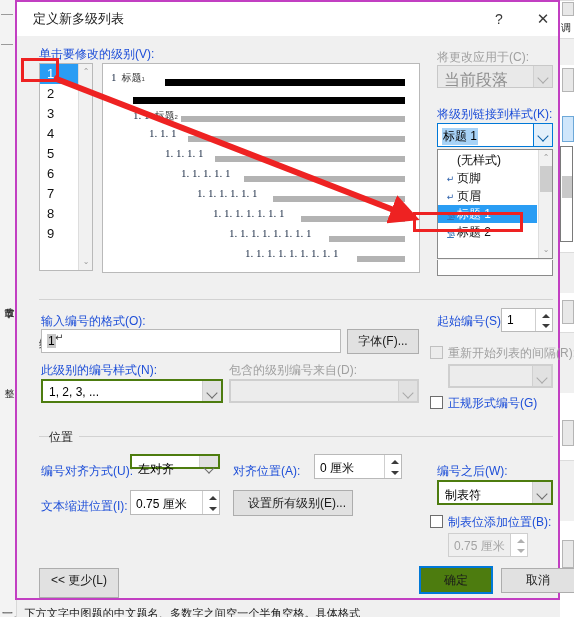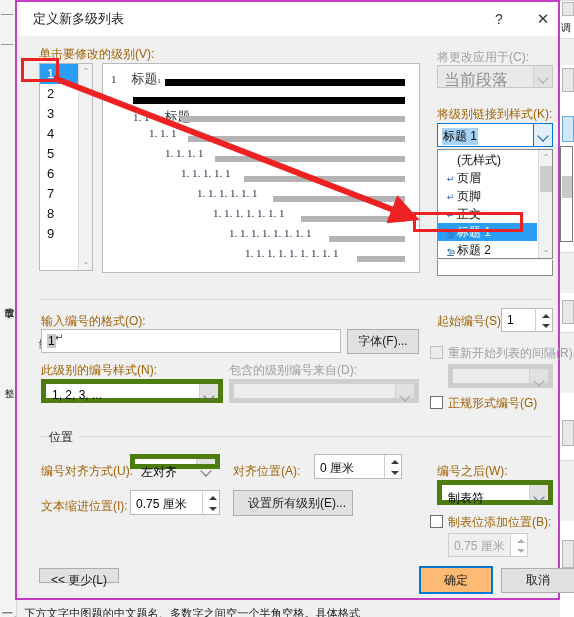--- a/index.html
+++ b/index.html
@@ -24,41 +24,41 @@
   
   #dlg{position:absolute;left:15px;top:0;width:545px;height:600px;
        background:#f0f0f0;border:2px solid #c23fc2;box-sizing:border-box;}
   #titlebar{position:absolute;left:0;top:0;right:0;height:34px;background:#fff;}
   #title{position:absolute;left:16px;top:8px;font-size:13px;color:#1b1b1b;}
   .tb-btn{position:absolute;top:0;width:34px;height:34px;line-height:34px;text-align:center;
           font-size:14px;color:#3a3a3a;cursor:default;}
   #help-btn{left:465px;}
   #close-btn{left:509px;font-size:15px;}
 
-  .lbl{position:absolute;font-size:12px;color:#a16207;white-space:nowrap;}
+  .lbl{position:absolute;font-size:12px;color:#1d4ed8;white-space:nowrap;}
   .lbl.dis{color:#a0a0a0;}
 
   
   #lvl-box{position:absolute;left:22px;top:61px;width:54px;height:208px;background:#fff;
            border:1px solid #b9b9b9;box-sizing:border-box;}
   #lvl-items{position:absolute;left:0;top:0;width:38px;}
   .lvl-item{height:20px;line-height:20px;padding-left:7px;font-size:13px;color:#111;}
   .lvl-item.sel{background:#2a9df4;color:#fff;}
   #lvl-sb{position:absolute;right:0;top:0;width:14px;height:100%;background:#f1f1f1;
           border-left:1px solid #ddd;box-sizing:border-box;}
   .sb-arr{position:absolute;left:0;width:14px;height:14px;line-height:14px;text-align:center;
           font-size:8px;color:#9a9a9a;}
   .sb-up{top:1px;} .sb-dn{bottom:1px;}
 
   
   #preview{position:absolute;left:85px;top:61px;width:318px;height:210px;background:#fff;
            border:1px solid #b9b9b9;box-sizing:border-box;overflow:hidden;}
   .pv-row{position:absolute;white-space:nowrap;}
   .pv-num{font-size:11px;color:#22324a;font-family:"Liberation Serif","DejaVu Serif",serif;}
-  .pv-sty{font-size:13px;color:#333;margin-left:15px;}
+  .pv-sty{font-size:10px;color:#333;margin-left:5px;}
   .pv-sup{font-size:6px;color:#444;}
   .pv-bar{position:absolute;height:6px;background:#b3b3b3;}
   .pv-bar.blk{background:#000;height:7px;}
 
   
   #apply-lbl{left:420px;top:47px;}
   #apply-sel{position:absolute;left:420px;top:63px;width:116px;height:23px;background:#e9e9e9;
              border:1px solid #c8c8c8;box-sizing:border-box;}
   #apply-sel .val{position:absolute;left:6px;top:4px;font-size:16px;color:#8f8f8f;}
   .dd-arrow{position:absolute;right:0;top:0;width:19px;height:100%;background:#e1e1e1;
@@ -90,38 +90,38 @@
   .grp-lbl{position:absolute;background:#f0f0f0;padding-right:6px;font-size:12px;color:#1b1b1b;}
 
   .txtin{position:absolute;background:#fff;border:1px solid #b9b9b9;box-sizing:border-box;}
   .txtin .v{position:absolute;left:5px;top:4px;font-size:12px;color:#000;}
   .txtin.dis{background:#efefef;border-color:#cfcfcf;}
   .txtin.dis .v{color:#a3a3a3;}
 
   .btn{position:absolute;background:#e1e1e1;border:1px solid #adadad;box-sizing:border-box;
        font-size:12px;color:#1b1b1b;text-align:center;cursor:default;}
 
-  .selbox{position:absolute;background:#fff;border:5px solid #4d7c0f;box-sizing:border-box;}
+  .selbox{position:absolute;background:#fff;border:2px solid #4d7c0f;box-sizing:border-box;}
   .selbox .val{position:absolute;left:6px;top:4px;font-size:12px;color:#000;}
   .selbox.dis{background:#ececec;border-color:#cfcfcf;}
 
   .spin{position:absolute;right:0;top:0;width:17px;height:100%;border-left:1px solid #cfcfcf;box-sizing:border-box;background:#fff;}
   .spin .s{position:absolute;left:0;width:17px;height:50%;}
   .spin .s i{position:absolute;left:5.5px;top:5px;width:0;height:0;border-left:4px solid transparent;border-right:4px solid transparent;}
   .spin .up i{border-bottom:4px solid #3a3a3a;}
   .spin .dn i{border-top:4px solid #3a3a3a;top:4px;}
   .spin.dis .up i{border-bottom-color:#b0b0b0;}
   .spin.dis .dn i{border-top-color:#b0b0b0;}
 
   .ck{position:absolute;width:13px;height:13px;background:#fff;border:1px solid #6d6d6d;box-sizing:border-box;}
   .ck.dis{background:#ececec;border-color:#c0c0c0;}
 
   
-  #btn-less{left:22px;top:566px;width:80px;height:15px;line-height:23px;}
-  #btn-ok{left:402px;top:564px;width:74px;height:28px;line-height:25px;background:#fdba74;border:2px solid #0078d7;}
+  #btn-less{left:22px;top:566px;width:80px;height:30px;line-height:23px;}
+  #btn-ok{left:402px;top:564px;width:74px;height:28px;line-height:25px;background:#4d7c0f;border:2px solid #0078d7;}
   #btn-cancel{left:484px;top:566px;width:74px;height:25px;line-height:23px;}
 
   
   #anno-box{position:absolute;left:21px;top:58px;width:38px;height:24px;border:3px solid #ee2222;box-sizing:border-box;}
   #anno-box2{position:absolute;left:413px;top:212px;width:110px;height:20px;border:3px solid #ee2222;box-sizing:border-box;}
   #anno-arrow{position:absolute;left:0;top:0;width:574px;height:617px;pointer-events:none;}
 </style>
 </head>
 <body>
 
@@ -228,27 +228,24 @@
         <i></i>
       </span>
   </div>
 
   <div id="link-list">
     <div id="ll-items">
       <div class="ll-item">
         <span class="ll-ico"></span><span>(无样式)</span>
       </div>
       <div class="ll-item">
+        <span class="ll-ico">↵</span><span>页脚</span>
+      </div>
+      <div class="ll-item">
         <span class="ll-ico">↵</span><span>页眉</span>
-      </div>
-      <div class="ll-item">
-        <span class="ll-ico">↵</span><span>页脚</span>
-      </div>
-      <div class="ll-item">
-        <span class="ll-ico">↵</span><span>正文</span>
       </div>
       <div class="ll-item sel">
         <span class="ll-ico pil">¶a</span><span>标题 1</span>
       </div>
       <div class="ll-item">
         <span class="ll-ico pil">¶a</span><span>标题 2</span>
       </div>
     </div>
     <div id="ll-sb">
       <div class="sb-arr sb-up">⌃</div>

